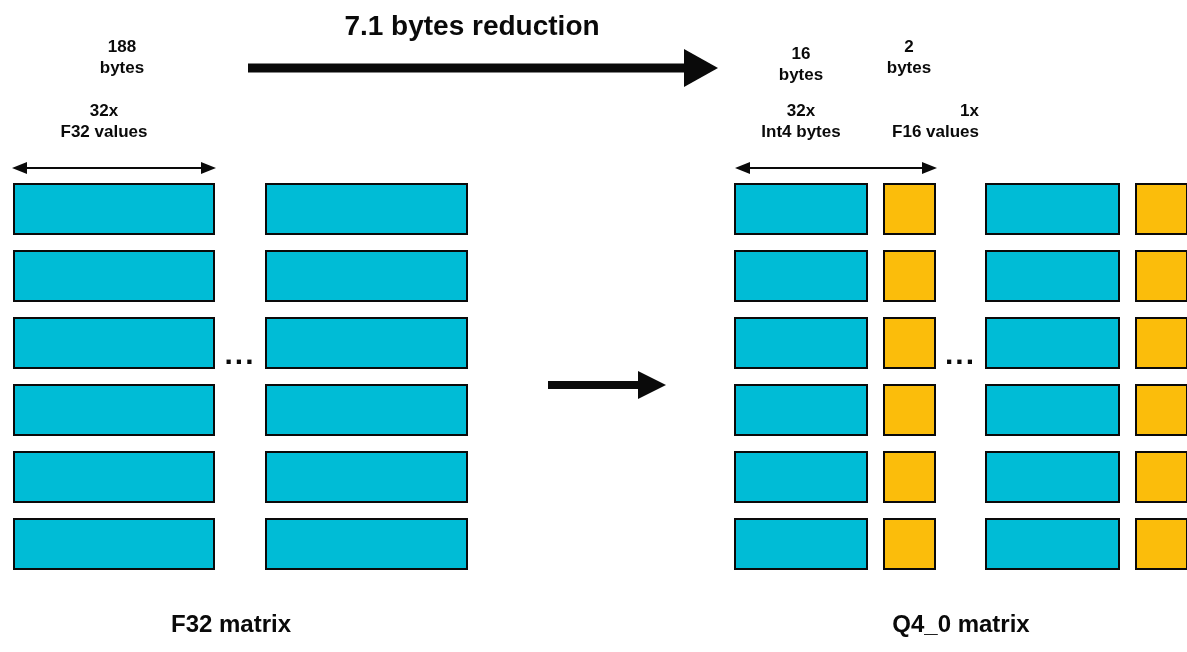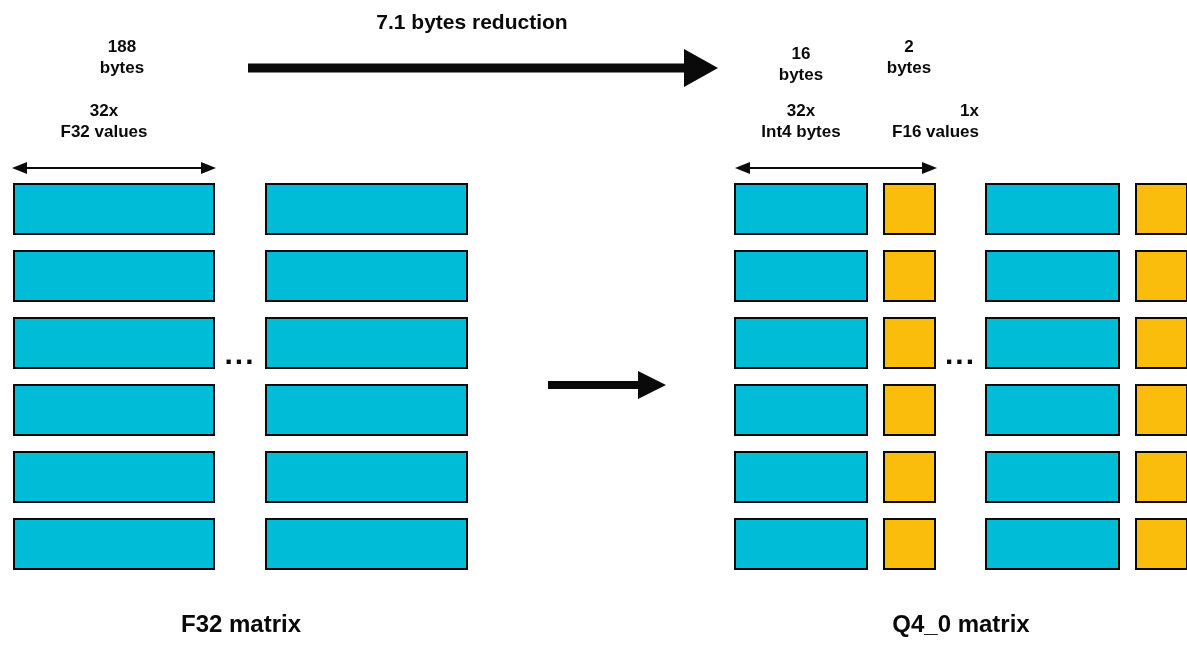--- a/index.html
+++ b/index.html
@@ -17,21 +17,21 @@
     position:relative;
     width:1187px;
     height:652px;
     background:#ffffff;
     overflow:hidden;
   }
   .title{
     position:absolute;
     left:272px; top:10px; width:400px;
     text-align:center;
-    font-size:21px;
+    font-size:28px;
     font-weight:700;
     letter-spacing:0px;
   }
   .lbl{
     position:absolute;
     text-align:center;
     font-size:17px;
     line-height:21px;
   }
   .lbl .b{font-weight:700;}
@@ -219,16 +219,16 @@
       <div class="rect yellow w-q4-y"></div>
       <div class="sp-49"></div>
       <div class="rect cyan w-q4-c2"></div>
       <div class="sp-15"></div>
       <div class="rect yellow w-q4-y"></div>
     </div>
   </div>
 
   <div class="dots" style="left:936px;width:49px;">...</div>
 
-  <div class="matrix-label" style="left:91px;">F32 matrix</div>
+  <div class="matrix-label" style="left:81px;">F32 matrix</div>
   <div class="matrix-label" style="left:811px;">Q4_0 matrix</div>
 
 </div>
 
 </body></html>

